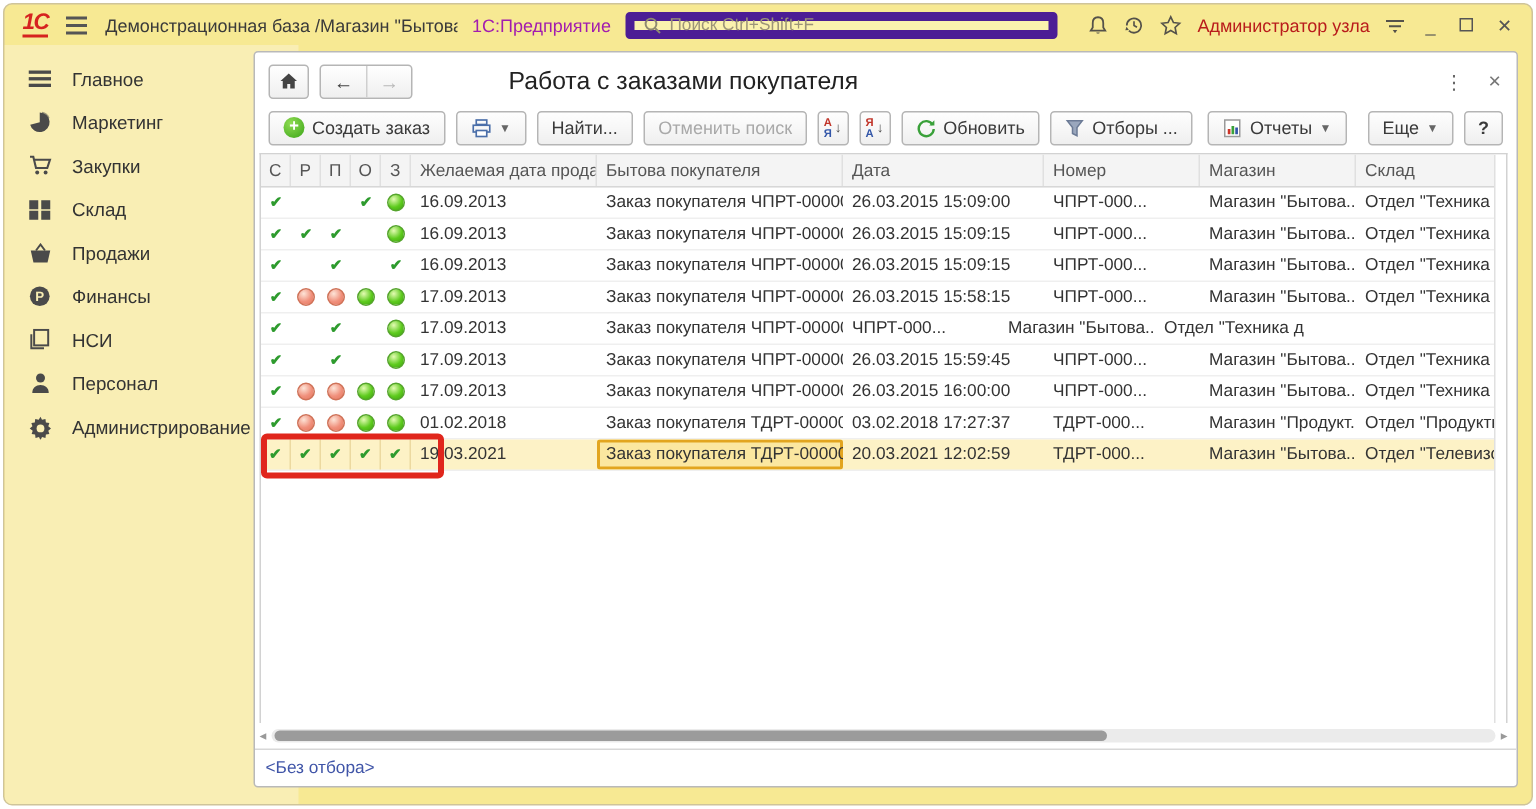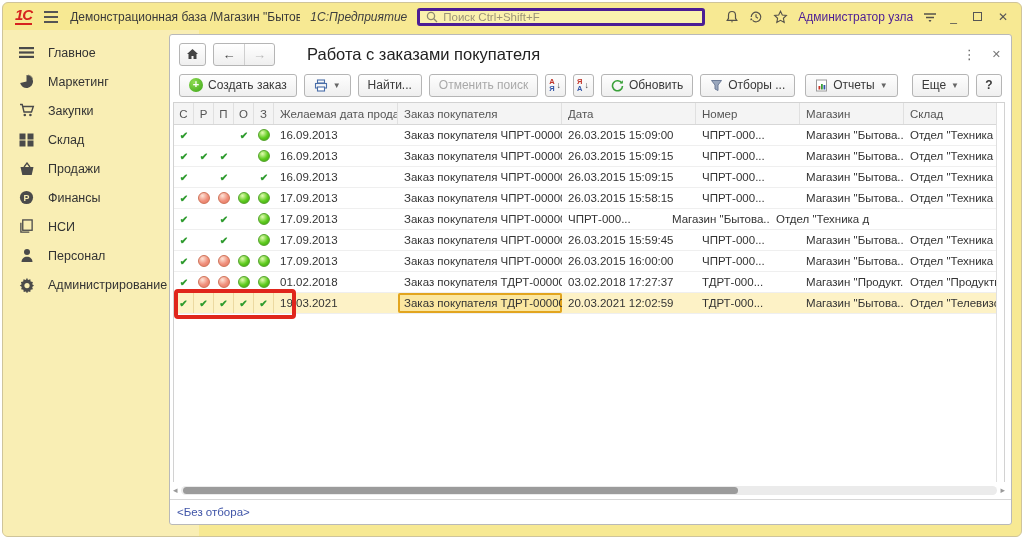--- a/index.html
+++ b/index.html
@@ -5,43 +5,43 @@
   * { box-sizing: border-box; margin: 0; padding: 0; }
   html,body { width:1024px; height:539px; background:#fff; font-family:"Liberation Sans",sans-serif; overflow:hidden; }
   .window { position:absolute; inset:2px; background:#f7e993; border:1px solid #cfc49a; border-radius:6px; overflow:hidden; }
 
   
   .topbar { height:27px; display:flex; align-items:center; padding:0 10px 0 12px; gap:10px; }
   .logo { color:#d6231f; font-weight:bold; font-style:italic; font-size:15px; letter-spacing:-1px; border-bottom:2px solid #d6231f; line-height:14px; padding-bottom:1px; }
   .burger { display:inline-flex; flex-direction:column; gap:3px; cursor:pointer; padding:2px; }
   .burger i { display:block; width:14px; height:2px; background:#555; }
   .win-title { font-size:12px; color:#3a3a3a; white-space:nowrap; max-width:336px; overflow:hidden; }
-  .app-name { font-size:12px; color:#404040; white-space:nowrap;font-style:italic; }
-  .search { flex:0 0 288px; height:18px; background:#fbf2ae; border:3px solid #4c1d95; border-radius:3px; display:flex; align-items:center; gap:5px; padding:0 6px; cursor:text; }
+  .app-name { font-size:12px; color:#a21caf; white-space:nowrap; }
+  .search { flex:0 0 288px; height:18px; background:#fbf2ae; border:6px solid #4c1d95; border-radius:3px; display:flex; align-items:center; gap:5px; padding:0 6px; cursor:text; }
   .search span { font-size:11.5px; color:#9c9478; white-space:nowrap; }
   .tb-ico { color:#55524a; display:inline-flex; align-items:center; cursor:pointer; }
-  .user { font-size:12px; color:#4c1d95; white-space:nowrap; }
+  .user { font-size:12px; color:#b91c1c; white-space:nowrap; }
   .winctl { font-size:12px; color:#555; cursor:pointer; padding:0 3px; }
   .maxbox { width:9px; height:9px; border:1px solid #555; display:inline-block; }
   .spacer { flex:1; }
 
   
   .sidebar { position:absolute; top:27px; left:0; width:196px; bottom:0; background:#f9eeb4; padding-top:8px; }
   .side-item { display:flex; align-items:center; gap:13px; padding:6px 4px 6px 15px; font-size:12.5px; color:#333; cursor:pointer; }
   .side-icon { width:17px; height:17px; display:inline-flex; align-items:center; justify-content:center; color:#4a4a4a; }
 
   
   .panel { position:absolute; left:166px; top:31px; right:9px; bottom:11px; background:#fff; border:1px solid #b9b9b9; border-radius:3px; display:flex; flex-direction:column; overflow:hidden; }
   .panel-head { height:33px; display:flex; align-items:center; padding:5px 10px 0 9px; }
   .nav-btn { height:23px; min-width:27px; background:linear-gradient(#fff,#efefef); border:1px solid #b5b5b5; border-radius:3px; display:inline-flex; align-items:center; justify-content:center; cursor:pointer; color:#444; }
   .btn-group { display:inline-flex; margin-left:7px; border:1px solid #b5b5b5; border-radius:3px; overflow:hidden; height:23px; background:linear-gradient(#fff,#efefef); }
   .btn-group .nav-cell { width:30px; display:flex; align-items:center; justify-content:center; font-size:13px; color:#444; cursor:pointer; }
   .btn-group .nav-cell + .nav-cell { border-left:1px solid #cfcfcf; }
   .nav-cell.disabled { color:#b9b9b9; cursor:default; }
-  .panel-title { font-size:16.5px; color:#222; margin-left:32px; white-space:nowrap; }
+  .panel-title { font-size:16.5px; color:#222; margin-left:64px; white-space:nowrap; }
   .head-right { margin-left:auto; display:flex; align-items:center; gap:16px; color:#666; }
   .kebab { font-size:13px; cursor:pointer; letter-spacing:0; }
   .panel-close { font-size:11px; cursor:pointer; color:#777; }
 
   .toolbar { height:31px; display:flex; align-items:center; gap:7px; padding:3px 9px 0 9px; }
   .btn { height:23px; display:inline-flex; align-items:center; gap:5px; padding:0 9px; background:linear-gradient(#fefefe,#efefef); border:1px solid #b5b5b5; border-radius:3px; font-size:12px; color:#3a3a3a; cursor:pointer; white-space:nowrap; }
   .btn.disabled { color:#a9a9a9; cursor:default;justify-content:center; }
   .caret { font-size:8px; color:#666; }
   .plus-ico { width:14px; height:14px; border-radius:50%; background:radial-gradient(circle at 35% 30%, #8fdc53, #3aa416); color:#fff; font-size:11px; line-height:13px; text-align:center; font-weight:bold; }
   .sort-btn { width:26px; padding:0 3px; flex-direction:row; gap:2px; }
@@ -313,21 +313,21 @@
     </div>
 
     <div class="table-area">
       <div class="thead">
           <div class="th c-s">С</div>
           <div class="th c-s">Р</div>
           <div class="th c-s">П</div>
           <div class="th c-s">О</div>
           <div class="th c-s">З</div>
           <div class="th c-wish">Желаемая дата продажи</div>
-          <div class="th c-order">Заказ покупателя</div>
+          <div class="th c-order">Бытова покупателя</div>
           <div class="th c-date">Дата</div>
           <div class="th c-num">Номер</div>
           <div class="th c-shop">Магазин</div>
           <div class="th c-wh">Склад</div>
         </div>
       <div class="tbody">
           <div class="trow">
             <div class="td c-s">
               <span class="chk">✔</span>
             </div>

